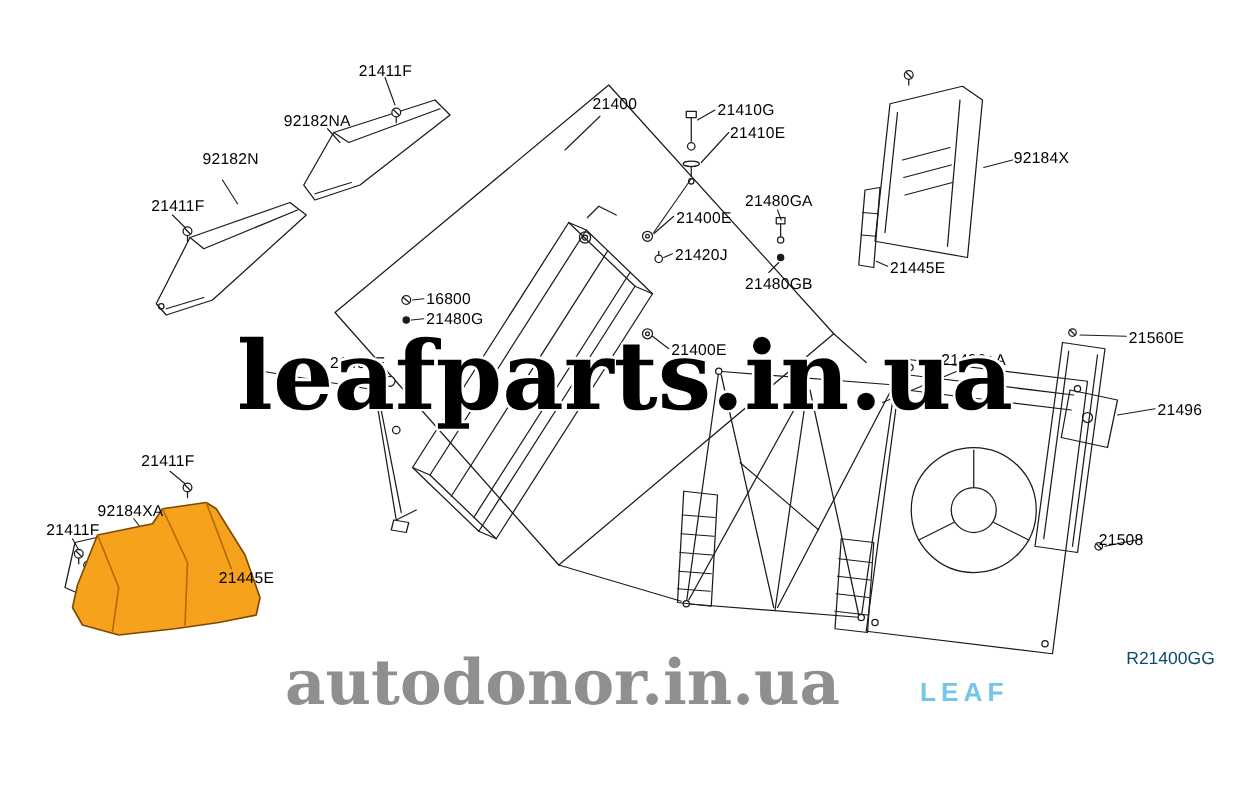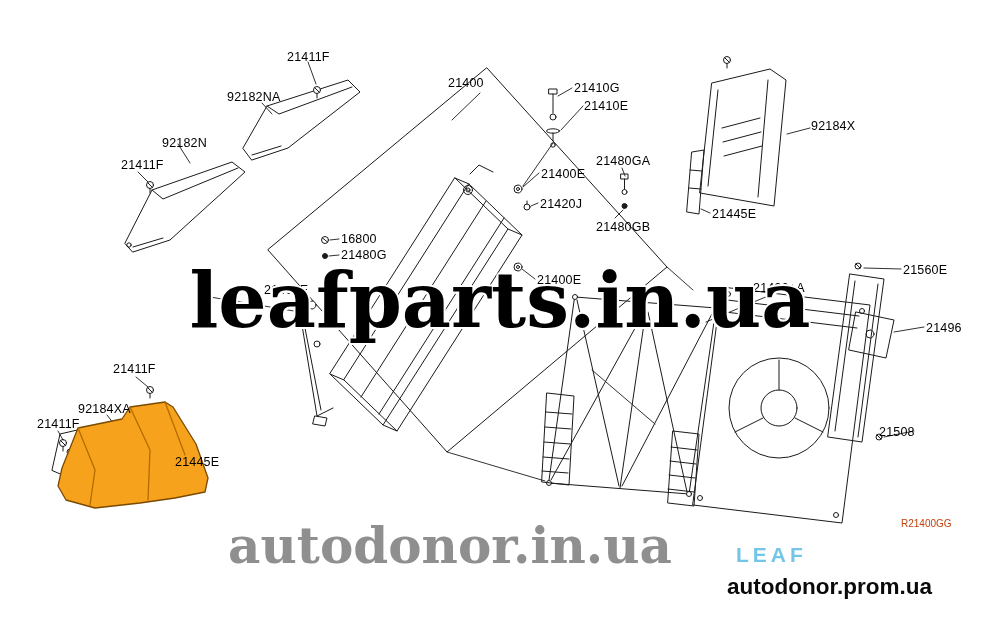--- a/index.html
+++ b/index.html
@@ -15,21 +15,21 @@
            font-family:"DejaVu Serif",serif;font-weight:700;font-size:76px;color:#000;
            text-shadow:2px 0 0 #fff,-2px 0 0 #fff,0 2px 0 #fff,0 -2px 0 #fff,
                        1.5px 1.5px 0 #fff,-1.5px -1.5px 0 #fff,1.5px -1.5px 0 #fff,-1.5px 1.5px 0 #fff;
            pointer-events:none;}
   .wm-2{position:absolute;left:0;top:516px;width:900px;text-align:center;
         font-family:"DejaVu Serif",serif;font-weight:700;font-size:50px;color:#8f8f8f;
         text-shadow:2px 0 0 #fff,-2px 0 0 #fff,0 2px 0 #fff,0 -2px 0 #fff;pointer-events:none;}
   .brand-leaf{position:absolute;left:736px;top:543px;font-size:21px;font-weight:bold;
               color:#74c6e8;letter-spacing:4px;}
   .brand-site{position:absolute;left:727px;top:574px;font-size:22.5px;font-weight:bold;color:#0a0a0a;}
-  .drawing-ref{position:absolute;left:901px;top:518px;font-size:10px;color:#c2410c;}
+  .drawing-ref{position:absolute;left:901px;top:518px;font-size:14px;color:#0c4a6e;}
   .logo-wrap{position:absolute;left:630px;top:536px;width:84px;height:84px;}
 </style>
 </head>
 <body>
 
 <div class="stage">
 
   <svg class="art" width="1000" height="628" viewBox="0 0 1000 628">
     <g stroke="#1b1b1b" stroke-width="1" fill="none" stroke-linejoin="round" stroke-linecap="round">
 
@@ -234,25 +234,25 @@
         <polygon fill="#f6a21c" points="62,468 78,428 122,419 130,407 165,402 173,407 196,444 208,478 205,492 175,498 140,503 95,508 66,500 58,486"></polygon>
         <path d="M78,428 L95,470 L90,505" stroke="#b36b00"></path>
         <path d="M130,407 L150,450 L148,500" stroke="#b36b00"></path>
         <path d="M165,402 L185,455" stroke="#b36b00"></path>
       </g>
     </g>
   </svg>
 
   <div class="plabel" style="left:287px;top:50px">21411F</div>
   <div class="plabel" style="left:227px;top:90px">92182NA</div>
-  <div class="plabel" style="left:448px;top:76px">21400</div>
+  <div class="plabel" style="left:474px;top:76px">21400</div>
   <div class="plabel" style="left:574px;top:81px">21410G</div>
   <div class="plabel" style="left:584px;top:99px">21410E</div>
   <div class="plabel" style="left:811px;top:119px">92184X</div>
-  <div class="plabel" style="left:162px;top:136px">92182N</div>
+  <div class="plabel" style="left:162px;top:120px">92182N</div>
   <div class="plabel" style="left:121px;top:158px">21411F</div>
   <div class="plabel" style="left:596px;top:154px">21480GA</div>
   <div class="plabel" style="left:541px;top:167px">21400E</div>
   <div class="plabel" style="left:540px;top:197px">21420J</div>
   <div class="plabel" style="left:712px;top:207px">21445E</div>
   <div class="plabel" style="left:596px;top:220px">21480GB</div>
   <div class="plabel" style="left:341px;top:232px">16800</div>
   <div class="plabel" style="left:341px;top:248px">21480G</div>
   <div class="plabel" style="left:537px;top:273px">21400E</div>
   <div class="plabel" style="left:264px;top:283px">21400E</div>
@@ -265,15 +265,14 @@
   <div class="plabel" style="left:175px;top:455px">21445E</div>
   <div class="plabel" style="left:879px;top:425px">21508</div>
 
 
   <div class="drawing-ref">R21400GG</div>
 
   <div class="wm-main">leafparts.in.ua</div>
   <div class="wm-2">autodonor.in.ua</div>
 
   <div class="brand-leaf">LEAF</div>
-  <div class="brand-site">autodonor.prom.ua</div>
 
 </div>
 
 </body></html>

